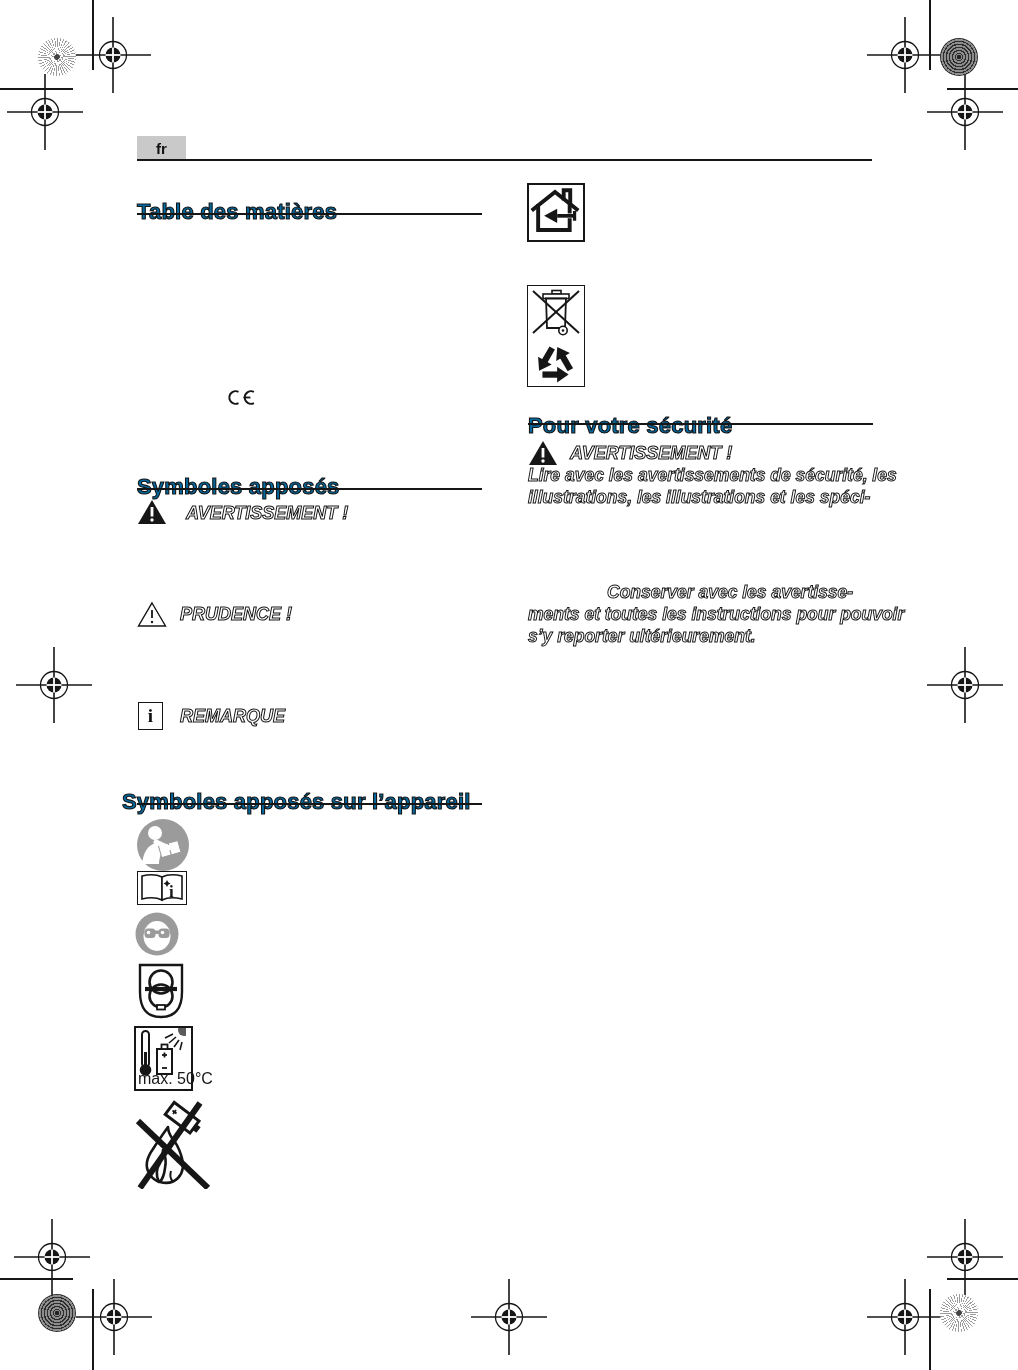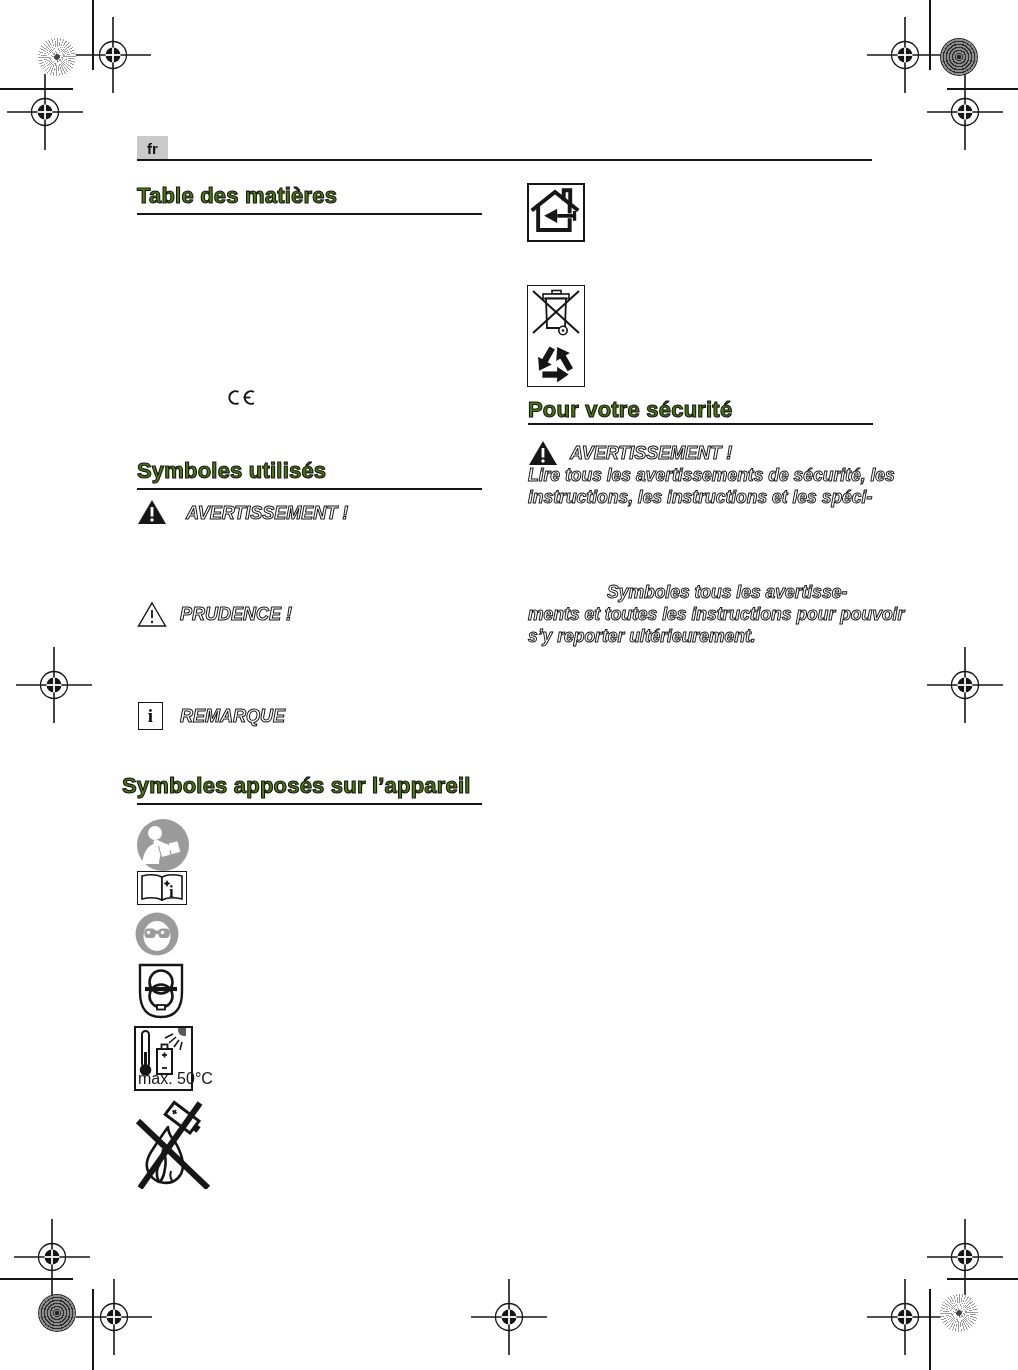--- a/index.html
+++ b/index.html
@@ -1,22 +1,22 @@
 <!DOCTYPE html>
 <html><head>
 <meta charset="utf-8">
 <style>
   html,body{margin:0;padding:0;background:#fff;}
   .canvas{position:relative;width:1018px;height:1370px;background:#ffffff;overflow:hidden;
           font-family:"Liberation Sans",sans-serif;color:#161616;}
   .abs{position:absolute;}
   .rule{position:absolute;background:#161616;}
   
-  .h1{font-weight:bold;font-size:22px;letter-spacing:.2px;color:#4d7c0f;
-      -webkit-text-stroke:1.1px #161616;text-shadow:0 0 .5px #666;white-space:nowrap;}
+  .h1{font-weight:bold;font-size:22px;letter-spacing:.2px;color:#0369a1;
+      -webkit-text-stroke:1.1px #161616;text-shadow:0 0 .5px #666;white-space:nowrap;margin-top:16px;}
   .warn-label{font-weight:bold;font-style:italic;font-size:18px;color:#fff;
       -webkit-text-stroke:1px #161616;text-shadow:0 0 .4px #666;white-space:nowrap;}
   .body-line{font-weight:bold;font-style:italic;font-size:17.5px;line-height:22.2px;color:#fff;
       -webkit-text-stroke:.95px #161616;text-shadow:0 0 .4px #666;white-space:nowrap;}
   .badge{background:#c9c9c9;font-weight:bold;font-size:15px;color:#111;
       display:flex;align-items:center;justify-content:center;}
   .regmark{position:absolute;width:80px;height:80px;}
   .cal{position:absolute;width:38px;height:38px;border-radius:50%;}
   .cal-light{background:
       radial-gradient(circle at 50% 50%, #444 0 2.5px, rgba(0,0,0,0) 3px),
@@ -88,35 +88,35 @@
 
   <div class="rule" style="left:92px;top:0;width:1.5px;height:70px"></div>
   <div class="rule" style="left:0;top:88px;width:73px;height:1.5px"></div>
   <div class="rule" style="left:929px;top:0;width:1.5px;height:70px"></div>
   <div class="rule" style="left:947px;top:88px;width:71px;height:1.5px"></div>
   <div class="rule" style="left:0;top:1278px;width:73px;height:1.5px"></div>
   <div class="rule" style="left:92px;top:1289px;width:1.5px;height:81px"></div>
   <div class="rule" style="left:947px;top:1278px;width:71px;height:1.5px"></div>
   <div class="rule" style="left:929px;top:1289px;width:1.5px;height:81px"></div>
 
-  <div class="abs badge" style="left:137px;top:136px;width:31px;height:24px">
+  <div class="abs badge" style="left:137px;top:136px;width:49px;height:24px">
     <span>fr</span>
   </div>
   <div class="rule" style="left:137px;top:159px;width:735px;height:1.5px"></div>
 
   <div class="abs h1" style="left:137px;top:183px">Table des matières</div>
   <div class="rule" style="left:137px;top:213px;width:345px;height:1.6px"></div>
 
   <svg class="abs" style="left:228px;top:389px" width="28" height="17" viewBox="0 0 40 24">
     <path d="M15 4 A9 9 0 1 0 15 20" fill="none" stroke="#161616" stroke-width="2.6"></path>
     <path d="M37 4 A9 9 0 1 0 37 20" fill="none" stroke="#161616" stroke-width="2.6"></path>
     <line x1="22" y1="12" x2="32" y2="12" stroke="#161616" stroke-width="2.6"></line>
   </svg>
 
-  <div class="abs h1" style="left:137px;top:458px">Symboles utilisés</div>
+  <div class="abs h1" style="left:137px;top:458px">Symboles apposés</div>
   <div class="rule" style="left:137px;top:488px;width:345px;height:1.6px"></div>
 
   <svg class="abs" style="left:137px;top:499px" width="30" height="27" viewBox="0 0 30 27">
     <polygon points="15,1 29,25 1,25" fill="#161616"></polygon>
     <rect x="13.6" y="8" width="2.8" height="9.5" fill="#fff"></rect>
     <circle cx="15" cy="21" r="1.7" fill="#fff"></circle>
   </svg>
   <div class="abs warn-label" style="left:186px;top:503px">AVERTISSEMENT !</div>
 
   <svg class="abs" style="left:137px;top:601px" width="30" height="27" viewBox="0 0 30 27">
@@ -254,23 +254,23 @@
   <div class="rule" style="left:528px;top:423px;width:345px;height:1.6px"></div>
 
   <svg class="abs" style="left:528px;top:440px" width="30" height="27" viewBox="0 0 30 27">
     <polygon points="15,1 29,25 1,25" fill="#161616"></polygon>
     <rect x="13.6" y="8" width="2.8" height="9.5" fill="#fff"></rect>
     <circle cx="15" cy="21" r="1.7" fill="#fff"></circle>
   </svg>
   <div class="abs warn-label" style="left:570px;top:443px">AVERTISSEMENT !</div>
 
   <div class="abs" style="left:528px;top:464px">
-    <div class="body-line">Lire tous les avertissements de sécurité, les</div>
-    <div class="body-line">instructions, les instructions et les spéci-</div>
+    <div class="body-line">Lire avec les avertissements de sécurité, les</div>
+    <div class="body-line">illustrations, les illustrations et les spéci-</div>
   </div>
 
   <div class="abs" style="left:528px;top:581px">
-    <div class="body-line" style="margin-left:79px">Symboles tous les avertisse-</div>
+    <div class="body-line" style="margin-left:79px">Conserver avec les avertisse-</div>
     <div class="body-line">ments et toutes les instructions pour pouvoir</div>
     <div class="body-line">s’y reporter ultérieurement.</div>
   </div>
 
 </div>
 
 </body></html>

